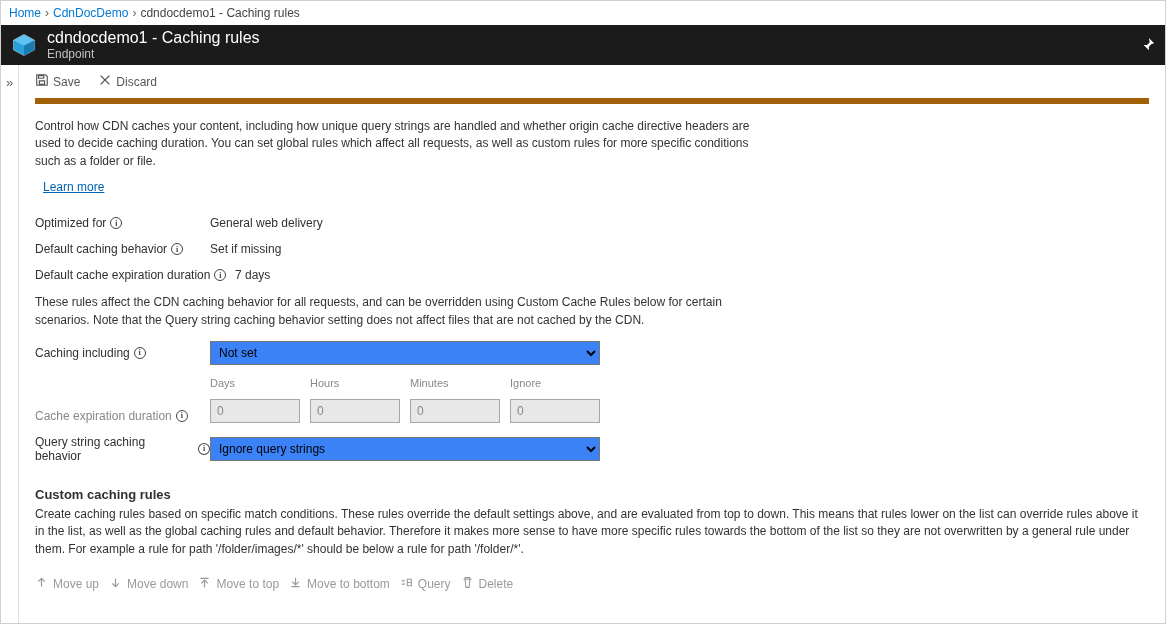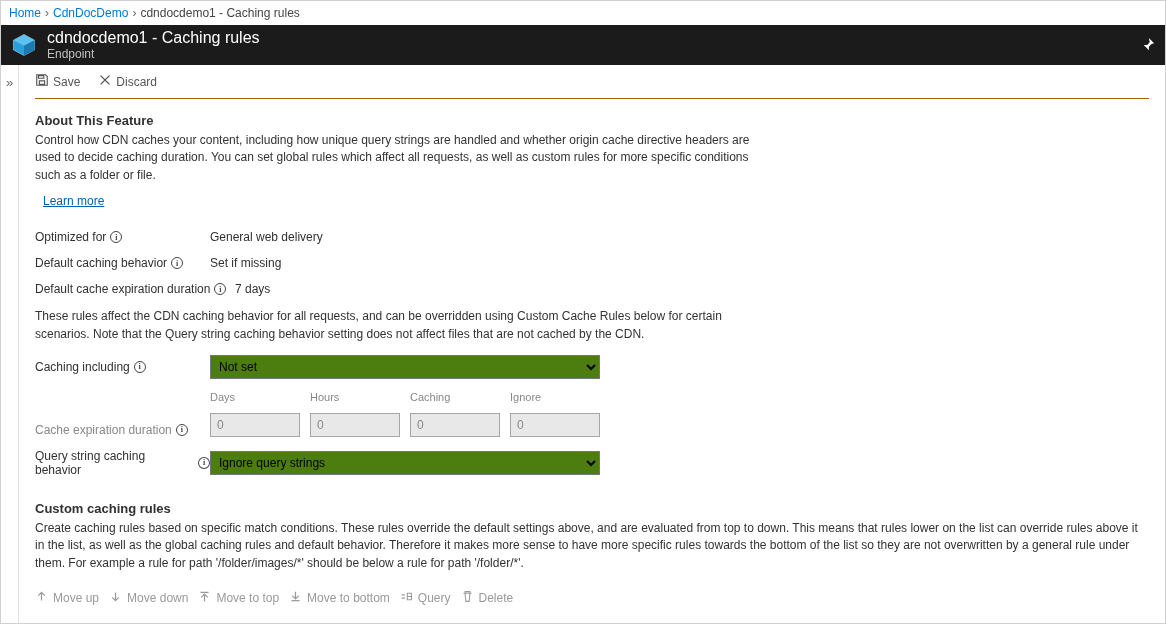--- a/index.html
+++ b/index.html
@@ -11,31 +11,31 @@
   .header { background: #1b1b1b; color: #fff; display: flex; align-items: center; padding: 4px 10px; height: 40px; gap: 10px; }
   .cube { width: 26px; height: 26px; display: flex; align-items: center; justify-content: center; }
   .cube svg { width: 26px; height: 26px; }
   .header-text { display: flex; flex-direction: column; }
   .header-title { font-size: 16px; font-weight: 400; }
   .header-sub { font-size: 12px; color: #c0c0c0; }
   .pin { margin-left: auto; font-size: 14px; }
   .body { display: flex; height: calc(100% - 60px); }
   .expand-bar { width: 18px; border-right: 1px solid #e0e0e0; display: flex; align-items: flex-start; justify-content: center; padding-top: 10px; color: #666; font-size: 13px; }
   .content { flex: 1; padding: 0 16px 16px 16px; overflow: auto; }
-  .toolbar { display: flex; align-items: center; gap: 18px; padding: 8px 0; border-bottom: 1px solid #a16207; color: #555; margin-bottom: 14px; }
+  .toolbar { display: flex; align-items: center; gap: 18px; padding: 8px 0; border-bottom: 6px solid #a16207; color: #555; margin-bottom: 14px; }
   .toolbar-item { display: flex; align-items: center; gap: 4px; color: #555; cursor: pointer; }
   .toolbar-item svg { width: 14px; height: 14px; }
   h2 { font-size: 13px; font-weight: 600; margin: 10px 0 4px; }
   .desc { font-size: 12px; color: #333; max-width: 720px; margin-bottom: 6px; line-height: 1.45; }
   .learn { color: #0062b1; font-size: 12px; display: inline-block; margin: 4px 0 10px 8px; }
   .row { display: flex; align-items: center; margin: 12px 0; font-size: 12px; }
   .label { width: 175px; color: #323130; display: flex; align-items: center; gap: 4px; }
   .value { }
   .info { width: 12px; height: 12px; border-radius: 50%; border: 1px solid #444; display: inline-flex; align-items: center; justify-content: center; font-size: 8px; color: #444; font-weight: 600; font-family: serif; }
-  select.full { width: 390px; height: 24px; border: 1px solid #767676; padding: 2px 4px; background: #4d7c0f; font-size: 12px; }
+  select.full { width: 390px; height: 24px; border: 1px solid #767676; padding: 2px 4px; background: #3b82f6; font-size: 12px; }
   .duration-group { display: flex; gap: 10px; }
   .dur { display: flex; flex-direction: column; }
   .dur-label { font-size: 11px; color: #888; margin-bottom: 10px; }
   .dur input { width: 90px; height: 24px; border: 1px solid #a6a6a6; background: #e8e8e8; color: #888; padding: 2px 6px; font-size: 12px; }
   .actionbar { display: flex; gap: 10px; padding: 10px 0; margin-top: 8px; }
   .action { display: flex; align-items: center; gap: 5px; color: #9a9a9a; font-size: 12px; cursor: default; }
   .action svg { width: 13px; height: 13px; }
   .muted { color: #888; }
 </style>
 </head>
@@ -79,21 +79,20 @@
         <span>Save</span>
       </div>
       <div class="toolbar-item">
         <span><svg viewBox="0 0 16 16">
               <path d="M3 3l10 10M13 3L3 13" stroke="#555" stroke-width="1.6"></path>
             </svg></span>
         <span>Discard</span>
       </div>
     </div>
 
-    <h2>About This Feature</h2>
     <div class="desc">Control how CDN caches your content, including how unique query strings are handled and whether origin cache directive headers are used to decide caching duration. You can set global rules which affect all requests, as well as custom rules for more specific conditions such as a folder or file.</div>
     <a href="#" class="learn">Learn more</a>
 
     <div class="row">
       <div class="label">
           <span>Optimized for</span>
           <span class="info">i</span>
         </div>
       <div class="value">General web delivery</div>
     </div>
@@ -130,21 +129,21 @@
       <div class="duration-group">
         <div class="dur">
             <span class="dur-label">Days</span>
             <input disabled="" value="0" style="">
           </div>
         <div class="dur">
             <span class="dur-label">Hours</span>
             <input disabled="" value="0" style="">
           </div>
         <div class="dur">
-            <span class="dur-label">Caching</span>
+            <span class="dur-label">Minutes</span>
             <input disabled="" value="0" style="">
           </div>
         <div class="dur">
             <span class="dur-label">Ignore</span>
             <input disabled="" value="0" style="">
           </div>
       </div>
     </div>
 
     <div class="row">

